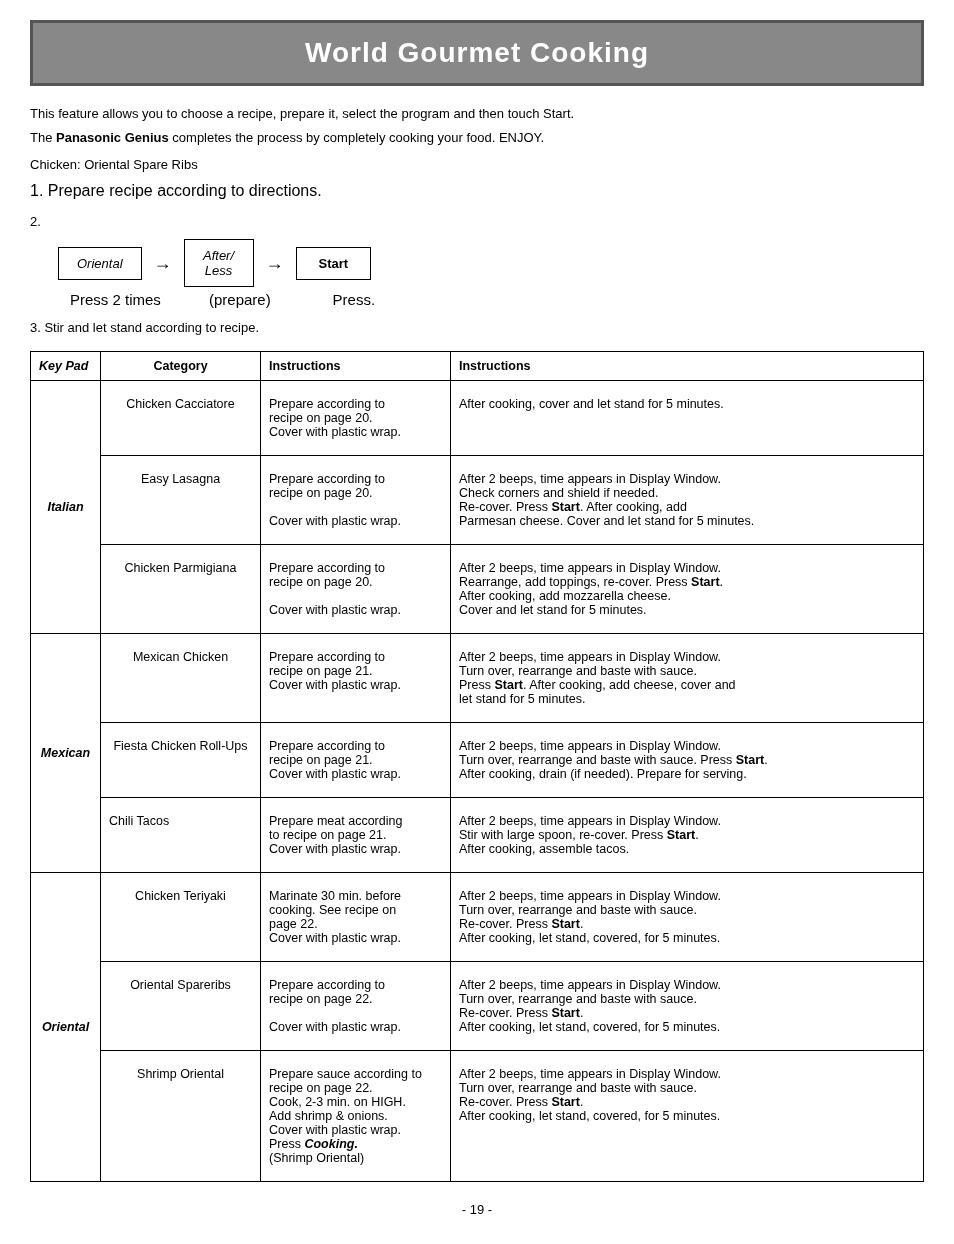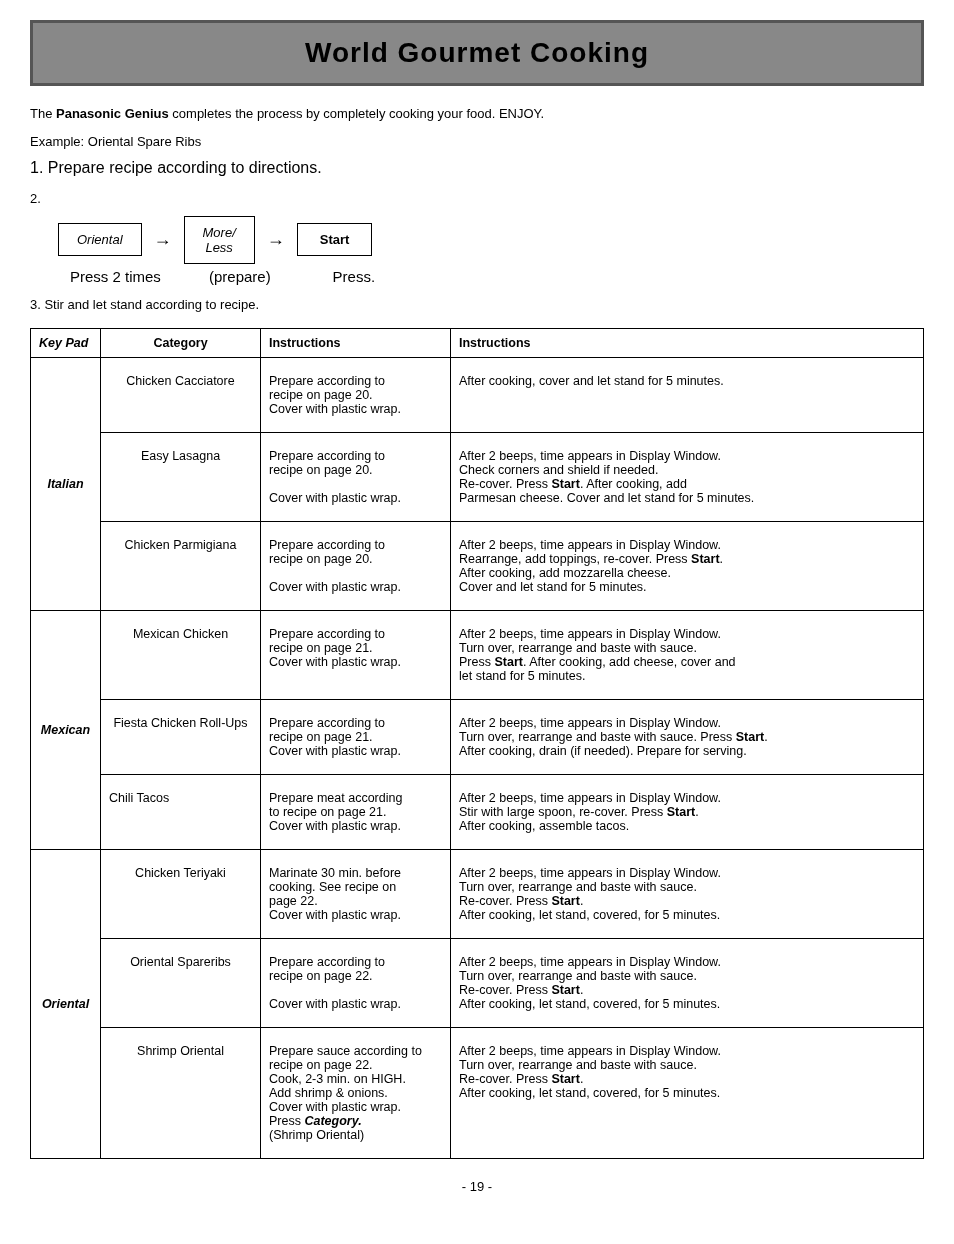--- a/index.html
+++ b/index.html
@@ -17,21 +17,21 @@
       background: #888;
       border: 3px solid #555;
       text-align: center;
       padding: 14px 10px;
       margin-bottom: 18px;
       position: relative;
     }
     .page-title {
       font-size: 28px;
       font-weight: bold;
-      color: #000000;
+      color: #ffffff;
       letter-spacing: 1px;
     }
 
     .intro-text {
       margin-bottom: 10px;
       line-height: 1.5;
     }
     .intro-text p { margin-bottom: 4px; }
     .example-text { margin-bottom: 10px; font-size: 13px; }
     .step { margin-bottom: 14px; }
@@ -122,36 +122,37 @@
     }
   </style>
 </head>
 <body>
 
 <div class="page-title-wrapper">
   <span class="page-title">World Gourmet Cooking</span>
 </div>
 
 <div class="intro-text">
+  <p>This feature allows you to choose a recipe, prepare it, select the program and then touch Start.</p>
   <p>The <strong>Panasonic Genius</strong> completes the process by completely cooking your food.  ENJOY.</p>
 </div>
 
-<div class="example-text">Example: Oriental Spare Ribs</div>
+<div class="example-text">Chicken: Oriental Spare Ribs</div>
 
 <div class="step">
   <span class="step-label">1.  Prepare recipe according to directions.</span>
 </div>
 
 <div style="margin-bottom: 6px;">
   <span style="font-size:13px;">2.</span>
   <div class="button-row">
     <div class="btn-box">Oriental</div>
     <span class="arrow">→</span>
     <div class="btn-box">
-      <span>More/</span><br>
+      <span>After/</span><br>
       <span>Less</span>
     </div>
     <span class="arrow">→</span>
     <div class="btn-box-start">Start</div>
   </div>
   <div class="button-labels">
     <div class="btn-label">Press 2 times</div>
     <div class="btn-label-space"></div>
     <div class="btn-label-optional">(prepare)</div>
     <div class="btn-label-space2"></div>
@@ -209,19 +210,19 @@
         <td class="col-prep">Marinate 30 min. before<br>cooking. See recipe on<br>page 22.<br>Cover with plastic wrap.</td>
         <td class="col-instructions">After 2 beeps, time appears in Display Window.<br>Turn over, rearrange and baste with sauce.<br>Re-cover. Press <strong>Start</strong>.<br>After cooking, let stand, covered, for 5 minutes.</td>
       </tr>
       <tr>
         <td class="col-category" style="text-align: center;">Oriental Spareribs</td>
         <td class="col-prep">Prepare according to<br>recipe on page 22.<br><br>Cover with plastic wrap.</td>
         <td class="col-instructions">After 2 beeps, time appears in Display Window.<br>Turn over, rearrange and baste with sauce.<br>Re-cover. Press <strong>Start</strong>.<br>After cooking, let stand, covered, for 5 minutes.</td>
       </tr>
       <tr>
         <td class="col-category" style="text-align: center;">Shrimp Oriental</td>
-        <td class="col-prep">Prepare sauce according to<br>recipe on page 22.<br>Cook, 2-3 min. on HIGH.<br>Add shrimp &amp; onions.<br>Cover with plastic wrap.<br><span>Press <strong><em>Category.</em></strong></span><br>(Shrimp Oriental)</td>
+        <td class="col-prep">Prepare sauce according to<br>recipe on page 22.<br>Cook, 2-3 min. on HIGH.<br>Add shrimp &amp; onions.<br>Cover with plastic wrap.<br><span>Press <strong><em>Cooking.</em></strong></span><br>(Shrimp Oriental)</td>
         <td class="col-instructions">After 2 beeps, time appears in Display Window.<br>Turn over, rearrange and baste with sauce.<br>Re-cover. Press <strong>Start</strong>.<br>After cooking, let stand, covered, for 5 minutes.</td>
       </tr>
     </tbody>
 </table>
 
 <div class="page-num">- 19 -</div>
 
 </body></html>

